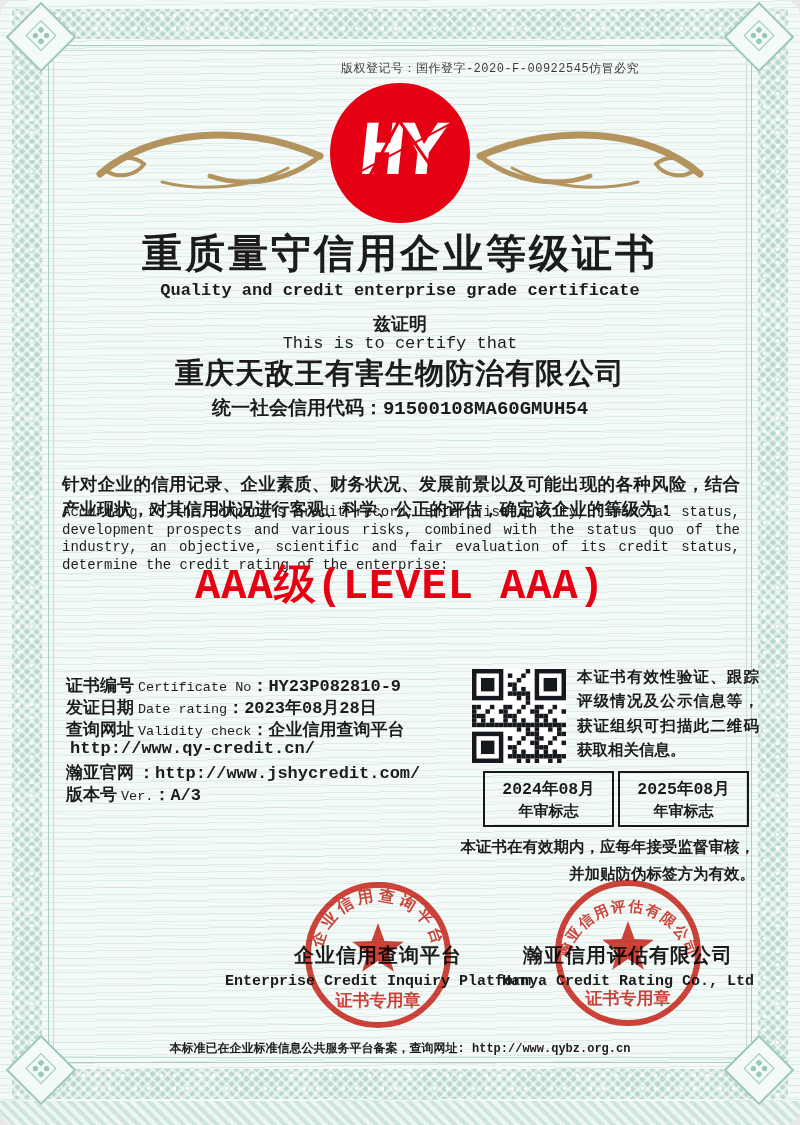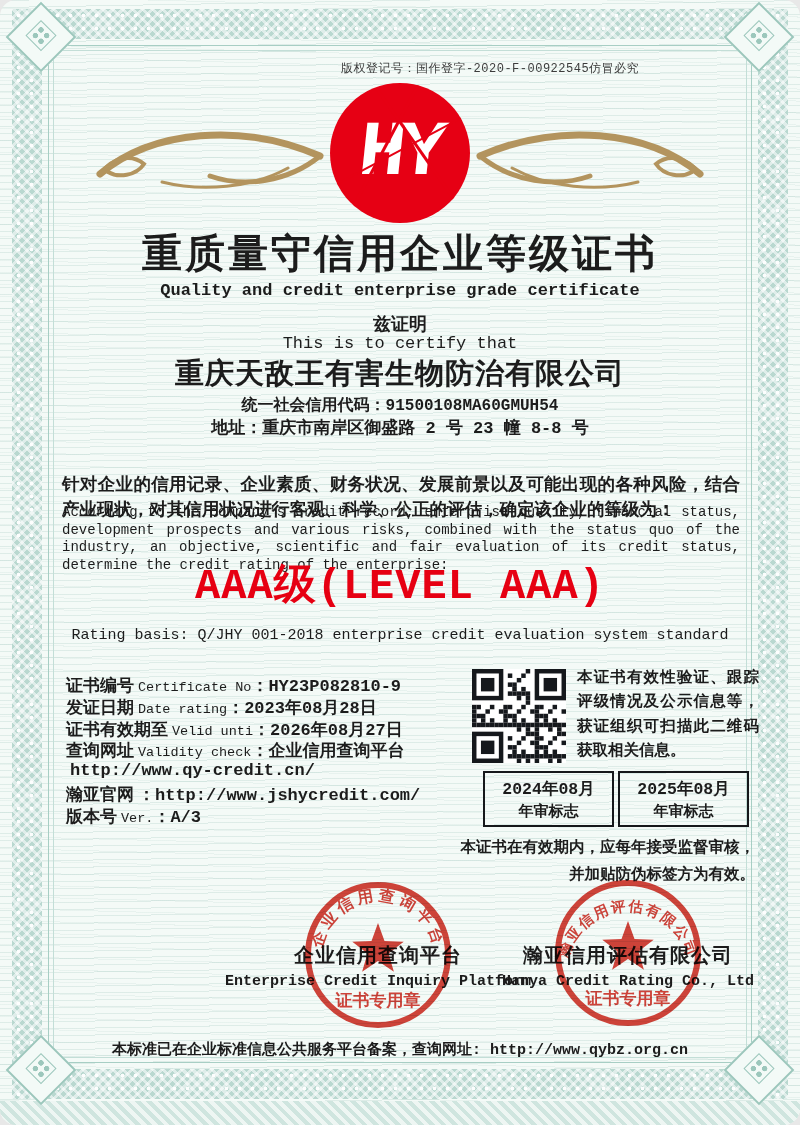--- a/index.html
+++ b/index.html
@@ -45,21 +45,21 @@
   .crack2{width:2.5px;height:150px;left:88px;top:-8px;transform:rotate(-35deg);}
   .crack3{width:2px;height:150px;left:70px;top:-8px;transform:rotate(62deg);}
   .flourish{top:116px;width:235px;height:84px;}
   .fl-left{left:92px;} .fl-right{left:473px;transform:scaleX(-1);}
 
   .title-zh{top:226px;font-size:40px;font-weight:700;letter-spacing:3px;}
   .title-en{top:281px;font-size:17px;font-weight:600;}
   .certify-zh{top:312px;font-size:18px;font-weight:600;}
   .certify-en{top:334px;font-size:17px;}
   .company{top:354px;font-size:29px;font-weight:800;letter-spacing:1px;}
-  .ccode{top:395px;font-size:16px;font-weight:600;}
+  .ccode{top:395px;font-size:19px;font-weight:600;}
   .caddr{top:416px;font-size:17px;font-weight:600;}
 
   .eval-zh{top:452px;left:62px;width:678px;font-size:17.5px;font-weight:600;line-height:1.42;text-align:justify;margin-top:21px;}
   .eval-en{top:504px;left:62px;width:678px;font-size:14px;line-height:1.25;text-align:justify;}
 
   .rating{top:556px;font-size:42px;font-weight:800;color:#e60012;letter-spacing:1px;}
   .basis-zh{top:608px;font-size:16px;font-weight:600;}
   .basis-en{top:627px;font-size:15px;}
 
   
@@ -85,21 +85,21 @@
   
   .caption{width:320px;text-align:center;}
   .cap-zh{font-size:20px;font-weight:800;letter-spacing:1px;}
   .cap-en{font-size:15px;font-weight:600;margin-top:4px;}
   .cap-left{left:218px;top:942px;}
   .cap-right{left:468px;top:942px;}
   .seal{width:150px;height:150px;mix-blend-mode:multiply;opacity:.93;}
   .seal-left{left:303px;top:880px;}
   .seal-right{left:553px;top:878px;}
 
-  .filing{top:1040px;font-size:15px;font-weight:700;}
+  .filing{top:1040px;font-size:12px;font-weight:700;}
 </style>
 </head>
 <body>
 
 <div class="page">
 
   <div class="band band-top"></div>
   <div class="band band-bottom"></div>
   <div class="band band-left"></div>
   <div class="band band-right"></div>
@@ -136,37 +136,32 @@
     <span class="crack crack2"></span>
     <span class="crack crack3"></span>
   </div>
 
   <div class="abs ctr title-zh">重质量守信用企业等级证书</div>
   <div class="abs ctr title-en">Quality and credit enterprise grade certificate</div>
   <div class="abs ctr certify-zh">兹证明</div>
   <div class="abs ctr certify-en">This is to certify that</div>
   <div class="abs ctr company">重庆天敌王有害生物防治有限公司</div>
   <div class="abs ctr ccode">统一社会信用代码：91500108MA60GMUH54</div>
-  <div class="abs ctr caddr">地址：重庆市南岸区御盛路 2 号 23 幢 8-8 号</div>
 
   <div class="abs eval-zh">针对企业的信用记录、企业素质、财务状况、发展前景以及可能出现的各种风险，结合产业现状，对其信用状况进行客观、科学、公正的评估，确定该企业的等级为：</div>
   <div class="abs eval-en">According to the company's credit record, enterprise quality, financial status, development prospects and various risks, combined with the status quo of the industry, an objective, scientific and fair evaluation of its credit status, determine the credit rating of the enterprise:</div>
 
   <div class="abs ctr rating">AAA级(LEVEL AAA)</div>
-  <div class="abs ctr basis-en">Rating basis: Q/JHY 001-2018 enterprise credit evaluation system standard</div>
 
   <div class="abs details">
     <div class="drow">
       <span class="dz">证书编号</span><span class="de">Certificate No</span><span class="dc">：</span><span class="dv">HY23P082810-9</span>
     </div>
     <div class="drow">
       <span class="dz">发证日期</span><span class="de">Date rating</span><span class="dc">：</span><span class="dv">2023年08月28日</span>
-    </div>
-    <div class="drow">
-      <span class="dz">证书有效期至</span><span class="de">Velid unti</span><span class="dc">：</span><span class="dv">2026年08月27日</span>
     </div>
     <div class="drow">
       <span class="dz">查询网址</span><span class="de">Validity check</span><span class="dc">：</span><span class="dv">企业信用查询平台</span>
     </div>
     <div class="drow">
       <span class="dz"></span><span class="de"></span><span class="dc"></span><span class="dv">http://www.qy-credit.cn/</span>
     </div>
     <div class="drow">
       <span class="dz">瀚亚官网</span><span class="de"></span><span class="dc">：</span><span class="dv">http://www.jshycredit.com/</span>
     </div>

